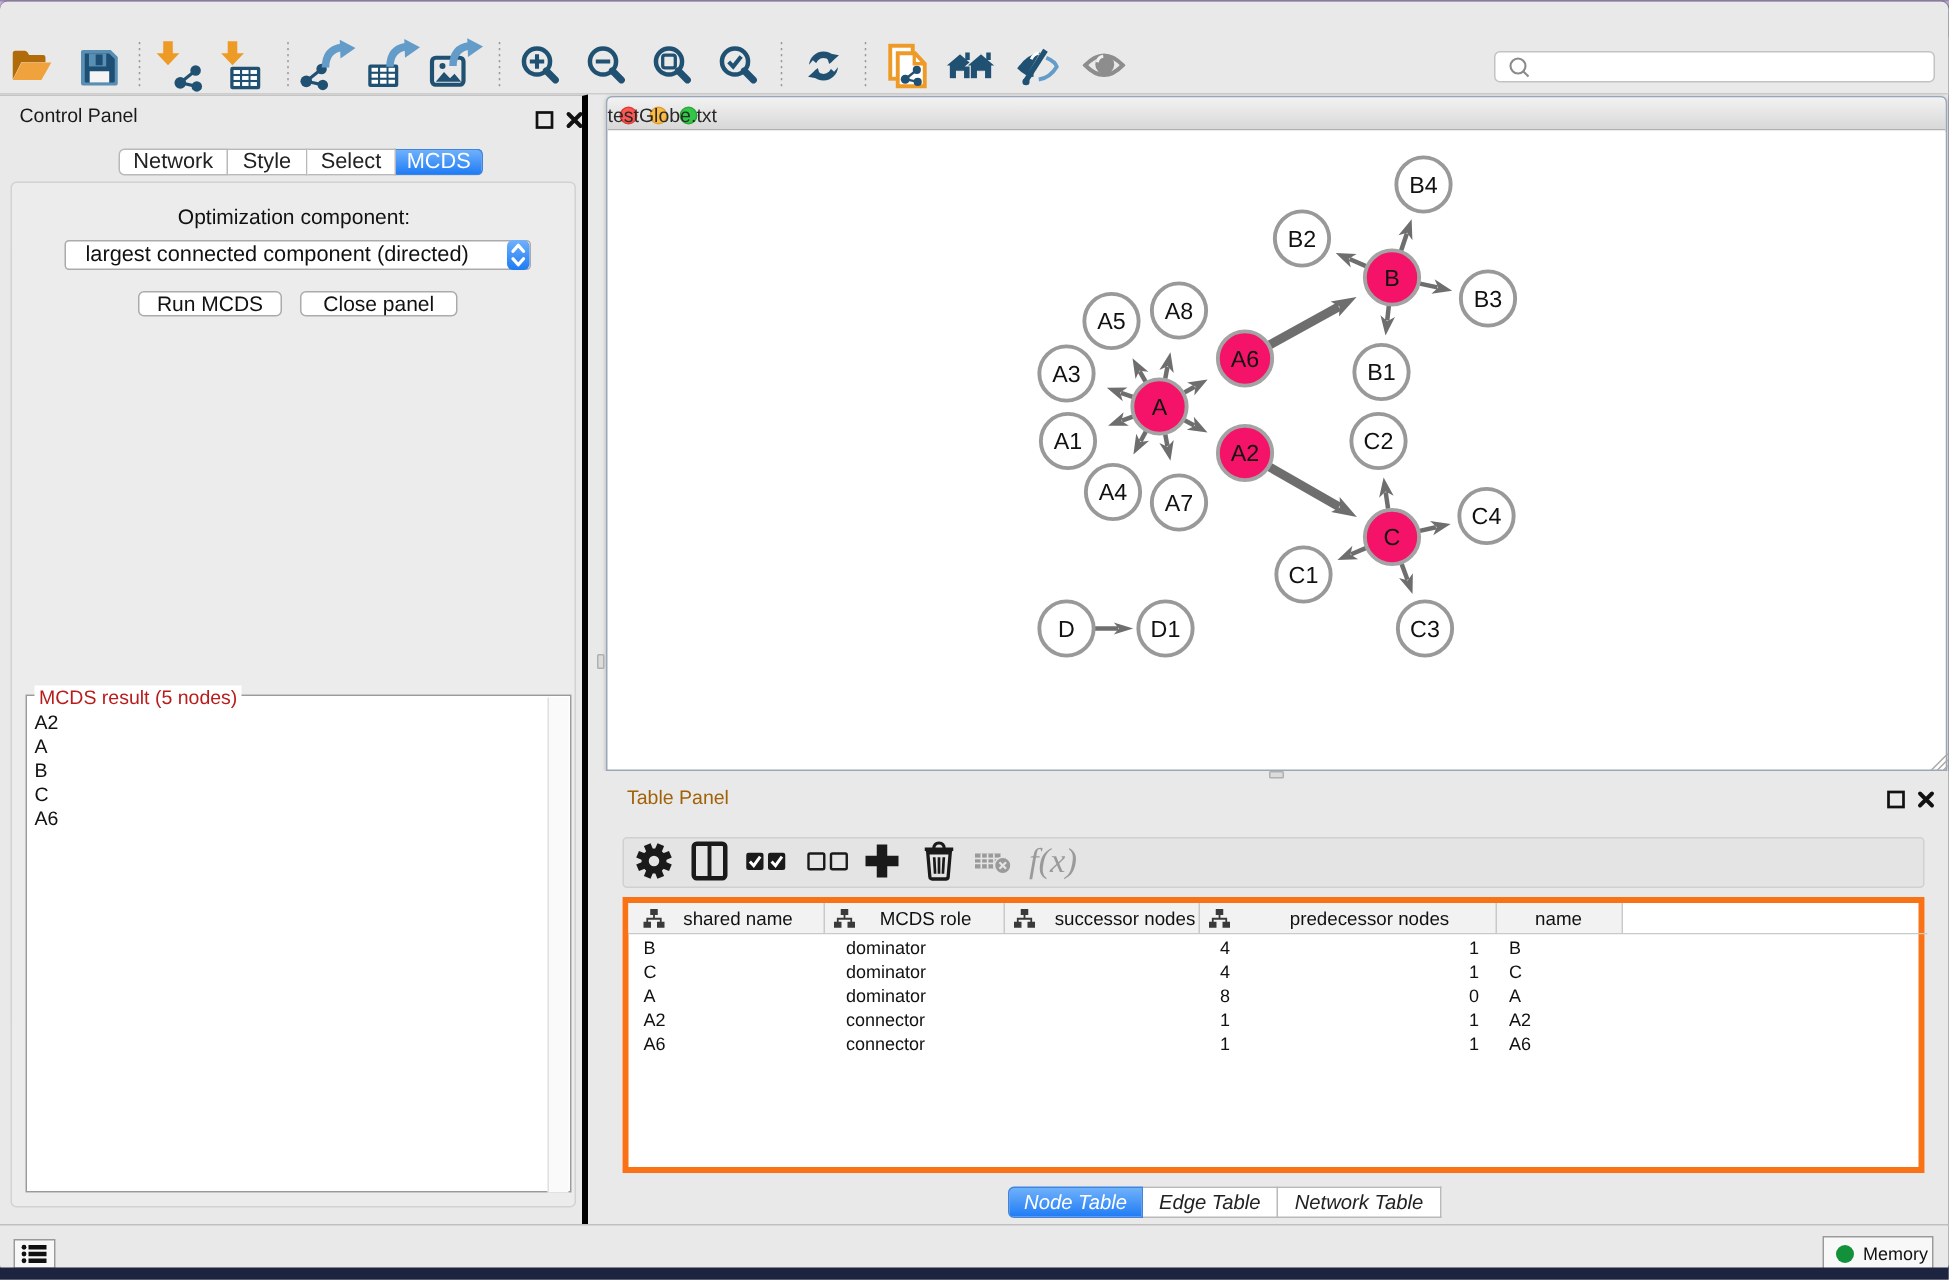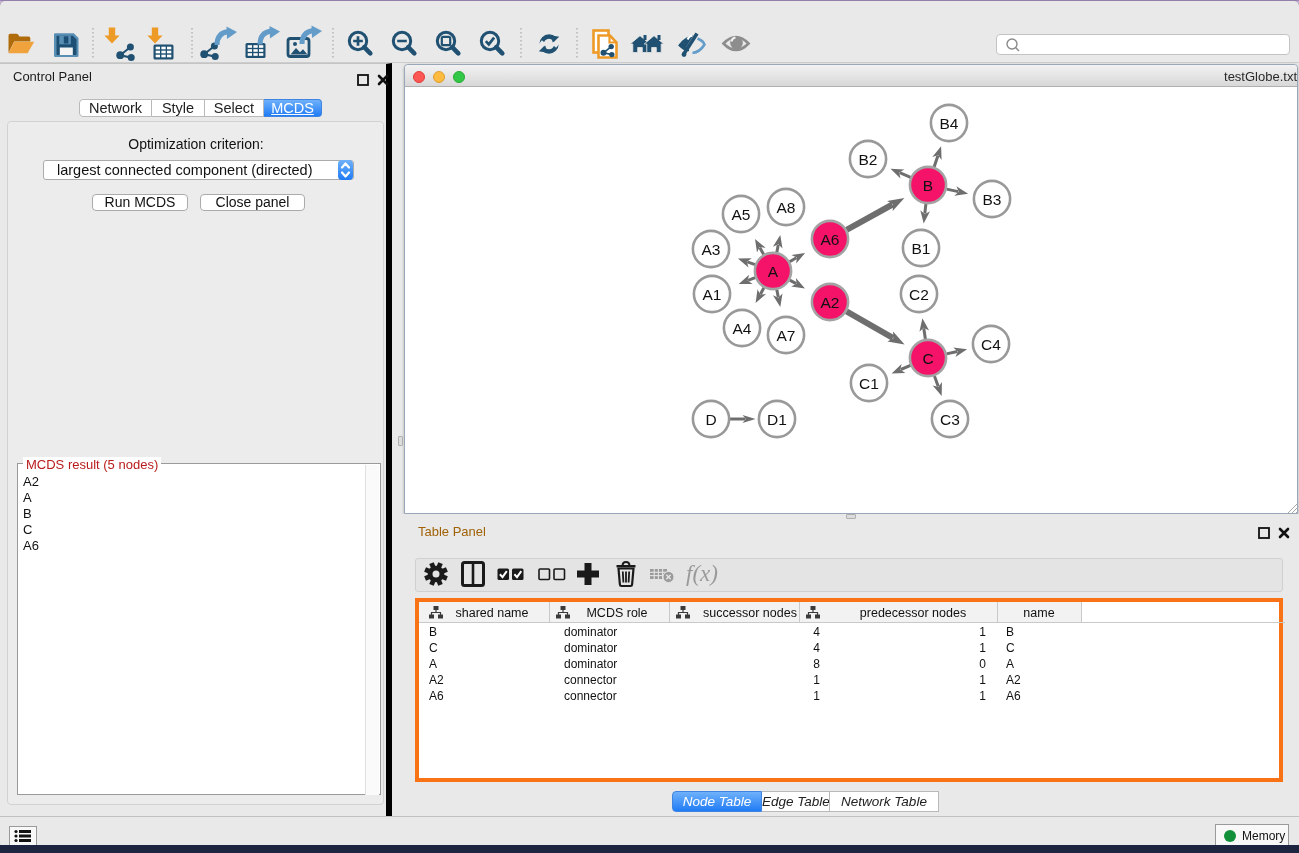--- a/index.html
+++ b/index.html
@@ -16,21 +16,21 @@
 #titlebar { position:absolute; left:0; top:0; width:1299px; height:23px; background:linear-gradient(#ececec,#d8d8d8); border-bottom:1px solid #ababab; border-radius:5px 5px 0 0; }
 .tl { position:absolute; top:6px; width:12px; height:12px; border-radius:50%; }
 #titlebar .t1 { left:6px;  background:#fc5753; border:0.5px solid #df3e38; }
 #titlebar .t2 { left:27px; background:#fdbc40; border:0.5px solid #de9f34; }
 #titlebar .t3 { left:47px; background:#33c748; border:0.5px solid #27aa35; }
 #title { position:absolute; top:4.5px; left:0; width:100%; text-align:center; font-size:14px; color:#4a4a4a; }
 
 #toolbar { position:absolute; left:0; top:24px; width:1299px; height:38px; background:#e9e9e9; border-bottom:1px solid #cdcdcd; }
 #search { position:absolute; left:996px; top:33px; width:294px; height:21px; background:#fff; border:1px solid #c3c3c3; border-radius:4px; }
 
-#cpanel { left:0; top:62px; width:392px; height:753px; background:#e9e9e9; border-right:6px solid #000000; border-top:1px solid #c4c4c4; }
+#cpanel { left:0; top:62px; width:392px; height:753px; background:#e9e9e9; border-right:4px solid #000000; border-top:1px solid #c4c4c4; }
 #cpanel-title { position:absolute; left:13px; top:5px; font-size:13px; color:#1a1a1a; }
 #cpanel-inner { left:7px; top:57px; width:377px; height:684px; background:#ececec; border:1px solid #d2d2d2; border-radius:4px; }
 .tabs { position:absolute; display:flex; }
 .tab { height:18px; line-height:17px; font-size:14.5px; color:#222; background:#fff; border:1px solid #b9b9b9; border-left:none; text-align:center; white-space:nowrap; overflow:hidden; }
 .tab.first { border-left:1px solid #b9b9b9; border-radius:4px 0 0 4px; }
 .tab.last { border-radius:0 4px 4px 0; }
 .tab.sel { background:linear-gradient(#6fb1fb,#207cf5); color:#fff; border-color:#3e84e0; }
 #opt-label { position:absolute; left:0; top:72px; width:392px; text-align:center; font-size:14px; color:#111; }
 #dropdown { position:absolute; left:43px; top:96px; width:311px; height:20px; background:#fff; border:1px solid #ababab; border-radius:3px; font-size:14.5px; color:#111; line-height:18px; padding-left:13px; }
 #dd-btn { position:absolute; right:0px; top:-1px; width:15px; height:20px; background:linear-gradient(#6fb1fb,#1f7bf4); border-radius:4px; }
@@ -39,21 +39,21 @@
 #mcds-box { position:absolute; left:17px; top:399px; width:364px; height:332px; background:#fff; border:1px solid #9a9a9a; }
 #mcds-legend { position:absolute; left:23px; top:393px; background:#fff; padding:0 3px; font-size:13px; color:#b91c1c; }
 #mcds-list { position:absolute; left:5px; top:10px; font-size:13px; color:#111; line-height:16px; }
 #mcds-scroll { position:absolute; right:1px; top:1px; width:14px; height:330px; background:#fafafa; border-left:1px solid #e0e0e0; }
 
 #netwin { left:404px; top:63px; width:894px; height:450px; background:#fff; border:1px solid #9aa7b8; border-radius:4px 4px 0 0; box-shadow:0 1px 3px rgba(0,0,0,.25); }
 #nw-title { position:absolute; left:0; top:0; width:100%; height:22px; background:linear-gradient(#f2f2f2,#d8d8d8); border-bottom:1px solid #b0b0b0; border-radius:4px 4px 0 0; }
 #nw-title .t1 { left:7.5px; top:5.5px; background:#fc5753; border:0.5px solid #df3e38; }
 #nw-title .t2 { left:27.5px; top:5.5px; background:#fdbc40; border:0.5px solid #de9f34; }
 #nw-title .t3 { left:47.5px; top:5.5px; background:#33c748; border:0.5px solid #27aa35; }
-#nw-name { position:absolute; top:4px; width:100%; text-align:right; font-size:13px; color:#2a2a2a; }
+#nw-name { position:absolute; top:4px; width:100%; text-align:left; font-size:13px; color:#2a2a2a; }
 #graph { position:absolute; left:2px; top:23px; width:890px; height:424px; background:#fff; }
 
 #tpanel { left:393px; top:513px; width:906px; height:302px; background:#e9e9e9; }
 #tpanel-title { position:absolute; left:25px; top:10px; font-size:13px; color:#a16207; }
 #ttoolbar { position:absolute; left:22px; top:44px; width:868px; height:34px; background:#e4e4e4; border:1px solid #d0d0d0; border-radius:3px; }
 #ttable { position:absolute; left:22px; top:84px; width:868px; height:184px; background:#fff; border:4px solid #f97316; }
 #thead { position:absolute; left:0; top:0; width:660px; height:20px; background:#f2f2f2; border-bottom:1px solid #c9c9c9; font-size:12px; color:#111; }
 .trow { position:absolute; font-size:12px; color:#111; height:16px; }
 
 .tab.bt { height:21px; line-height:20px; font-size:13.5px; }
@@ -174,23 +174,23 @@
       <div id="cpanel-title">Control Panel</div>
         <svg width="40" height="16" style="position:absolute;left:355px;top:9px;">
           <rect x="3" y="2" width="10" height="10" fill="none" stroke="#111" stroke-width="1.8"></rect>
           <path d="M24 3 l8 8 M32 3 l-8 8" stroke="#111" stroke-width="2.6" stroke-linecap="round"></path>
         </svg>
       <div id="cpanel-inner" class="abs"></div>
       <div class="tabs" style="left:79px; top:35px;">
         <div class="tab first" style="width:73px;">Network</div>
           <div class="tab" style="width:53px;">Style</div>
           <div class="tab" style="width:59px;">Select</div>
-          <div class="tab last sel" style="width:58px;text-decoration:underline;">MCDS</div>
-      </div>
-      <div id="opt-label">Optimization criterion:</div>
+          <div class="tab last sel" style="width:58px;">MCDS</div>
+      </div>
+      <div id="opt-label">Optimization component:</div>
       <div id="dropdown">largest connected component (directed)<div id="dd-btn"><svg width="15" height="20">
               <path d="M4 7.5 L7.5 3.5 L11 7.5" fill="none" stroke="#fff" stroke-width="2.2" stroke-linecap="round" stroke-linejoin="round"></path>
               <path d="M4 12.5 L7.5 16.5 L11 12.5" fill="none" stroke="#fff" stroke-width="2.2" stroke-linecap="round" stroke-linejoin="round"></path>
             </svg></div></div>
       <div class="btn" style="left:92px; top:130px; width:96px;">Run MCDS</div>
       <div class="btn" style="left:200px; top:130px; width:105px;">Close panel</div>
       <div id="mcds-box">
         <div id="mcds-list">A2<br>A<br>B<br>C<br>A6</div>
         <div id="mcds-scroll"></div>
       </div>
@@ -394,21 +394,21 @@
           <div class="trow" style="left:487px; top:71px; width:80px; text-align:right;">1</div>
           <div class="trow" style="left:587px; top:71px;">A2</div>
           <div class="trow" style="left:10px; top:87px;">A6</div>
           <div class="trow" style="left:145px; top:87px;">connector</div>
           <div class="trow" style="left:321px; top:87px; width:80px; text-align:right;">1</div>
           <div class="trow" style="left:487px; top:87px; width:80px; text-align:right;">1</div>
           <div class="trow" style="left:587px; top:87px;">A6</div>
       </div>
       <div id="btabs">
         <div class="tab bt first sel" style="width:90px;">Node Table</div>
-          <div class="tab bt" style="width:68px;">Edge Table</div>
+          <div class="tab bt" style="width:90px;">Edge Table</div>
           <div class="tab bt" style="width:109px;">Network Table</div>
           <div class="tab bt last" style="width:66px;margin-top:41px;">Motifs</div>
       </div>
     </div>
     <div class="abs" style="left:398px;top:435px;width:5px;height:10px;background:#dcdcdc;border:1px solid #b0b0b0;border-radius:1px;"></div>
 <div class="abs" style="left:846px;top:513px;width:10px;height:5px;background:#dcdcdc;border:1px solid #b0b0b0;border-radius:1px;"></div>
 <svg class="abs" width="14" height="14" style="left:1286px;top:500px;">
         <path d="M12.5 1.5 L1.5 12.5 M12.5 5.5 L5.5 12.5 M12.5 9.5 L9.5 12.5" stroke="#aaa" stroke-width="1"></path>
       </svg>
     <div id="statusbar" class="abs">

